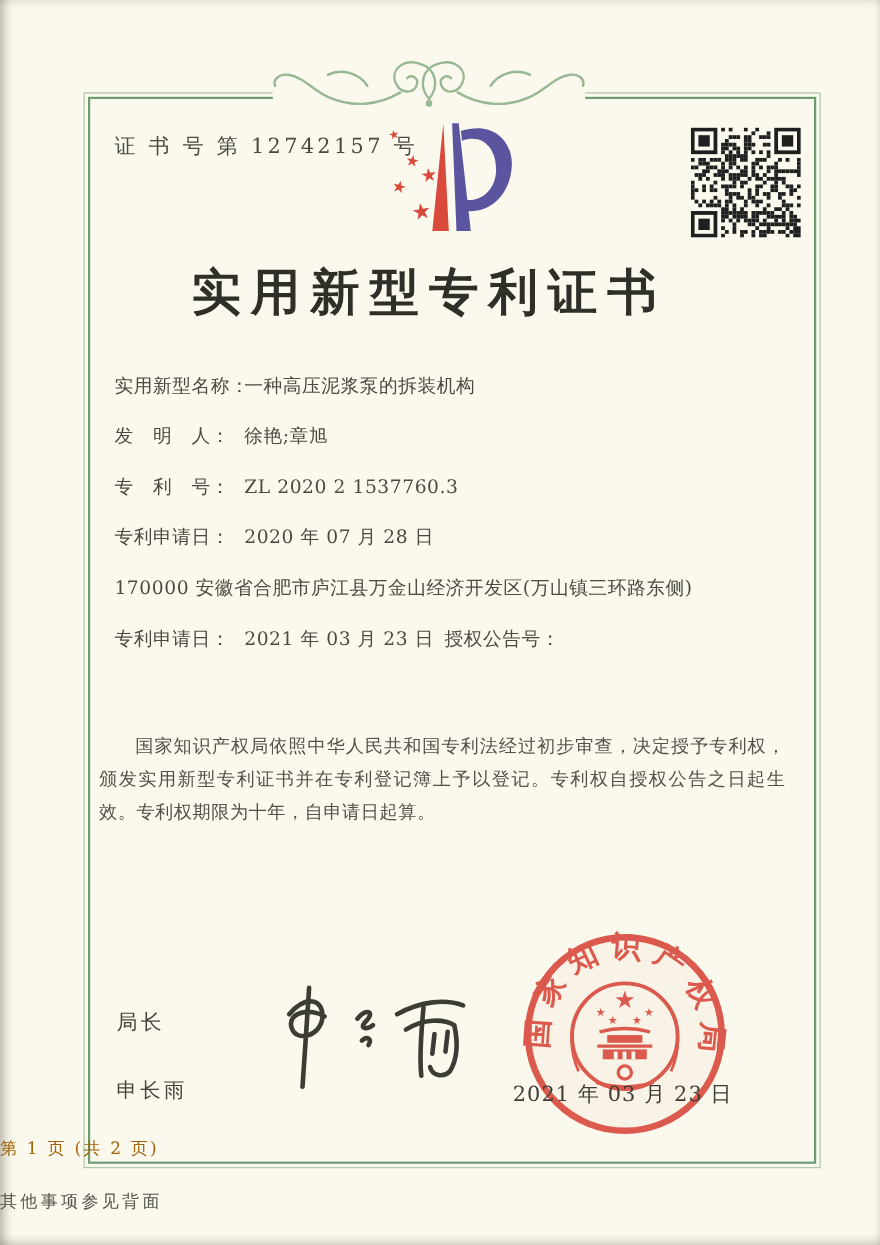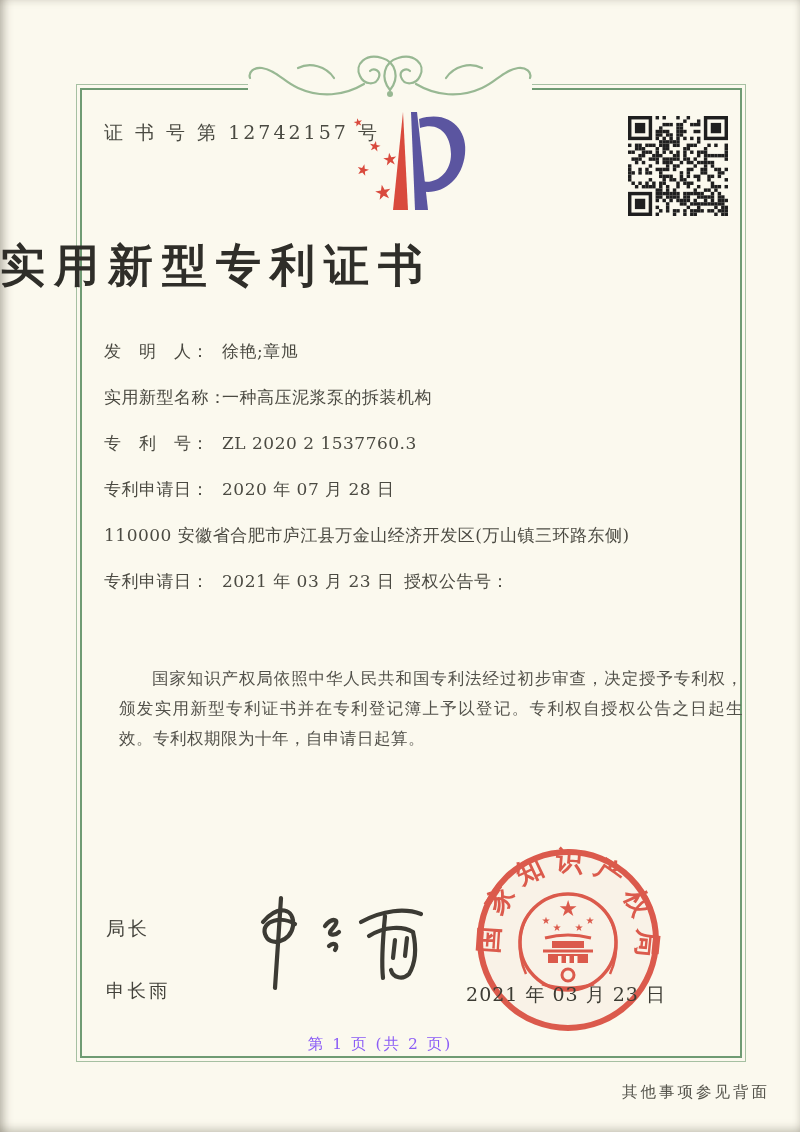--- a/index.html
+++ b/index.html
@@ -12,39 +12,39 @@
                inset -7px 0 7px -6px rgba(110,105,90,.22),
                inset 0 -10px 9px -7px rgba(110,105,90,.35),
                inset 0 8px 7px -6px rgba(110,105,90,.18);
   }
   .frame{position:absolute;left:76px;top:84px;right:54px;bottom:70px;border:1px solid #a6c0a2;}
   .frame::after{content:'';position:absolute;inset:3px;border:2px solid #6f9b73;}
   .ornament{position:absolute;left:220px;top:26px;width:340px;height:92px;z-index:3;}
   .cert-no{position:absolute;left:104px;top:120px;font-size:19px;letter-spacing:3px;color:#4a4a42;z-index:2;}
   .logo{position:absolute;left:332px;top:106px;width:145px;height:130px;z-index:2;}
   .qr{position:absolute;left:628px;top:116px;width:100px;height:100px;z-index:2;}
-  .title{position:absolute;left:0;right:20px;top:236px;text-align:left;font-size:45px;font-weight:bold;
+  .title{position:absolute;left:0;right:20px;top:236px;text-align:center;font-size:45px;font-weight:bold;
          letter-spacing:9px;color:#2f2e29;z-index:2;margin:0;}
   .fields{position:absolute;left:104px;top:338px;width:614px;font-size:17px;color:#4b4a42;z-index:2;}
   .row{display:flex;margin-bottom:19px;line-height:27px;}
   .lbl{width:118px;flex:none;white-space:nowrap;letter-spacing:.5px;}
   .val{flex:1;letter-spacing:.5px;}
   .val-fixed{flex:none;width:182px;letter-spacing:.5px;}
   .paras{position:absolute;left:90px;top:664px;width:624px;font-size:16.5px;line-height:30px;
-         color:#52514a;text-align:justify;z-index:2;margin-left:29px;}
+         color:#52514a;text-align:justify;z-index:2;}
   .paras p{margin:0;text-indent:2em;letter-spacing:.5px;}
   .sig-title{position:absolute;left:106px;top:916px;font-size:19px;letter-spacing:3px;color:#44433c;z-index:2;}
   .sig-name{position:absolute;left:106px;top:950px;font-size:18.5px;letter-spacing:3px;color:#44433c;z-index:2;margin-top:28px;}
   .sig-scrawl{position:absolute;left:228px;top:892px;width:210px;height:100px;z-index:2;}
   .seal{position:absolute;left:472px;top:844px;width:192px;height:192px;z-index:2;}
   .seal-date{position:absolute;left:466px;top:982px;width:200px;text-align:center;
              font-size:19px;color:#3d3c34;letter-spacing:1px;z-index:4;}
-  .page-info{position:absolute;left:0;right:40px;top:1034px;text-align:center;font-size:15.5px;
-             color:#8b5cf6;letter-spacing:2px;z-index:2;}
-  .back-note{position:absolute;left:0;right:30px;top:1082px;text-align:right;font-size:15.5px;
+  .page-info{position:absolute;left:0;right:40px;top:1034px;text-align:left;font-size:15.5px;
+             color:#a16207;letter-spacing:2px;z-index:2;}
+  .back-note{position:absolute;left:0;right:30px;top:1082px;text-align:left;font-size:15.5px;
              color:#55544c;letter-spacing:3px;z-index:2;}
 </style>
 </head>
 <body>
 
 <div class="page">
 
   <svg class="ornament" viewBox="0 0 340 92">
     <rect x="28" y="52" width="284" height="26" fill="#fbf9ee"></rect>
     <g stroke="#98b893" stroke-width="2.2" fill="none" stroke-linecap="round">
@@ -402,37 +402,37 @@
         <rect x="25" y="28" width="1" height="1"></rect>
         <rect x="27" y="28" width="1" height="1"></rect>
         <rect x="28" y="28" width="1" height="1"></rect>
       </g>
   </svg>
 
   <h1 class="title">实用新型专利证书</h1>
 
   <div class="fields">
     <div class="row">
+      <span class="lbl">实用新型名称：</span>
+      <span class="val">一种高压泥浆泵的拆装机构</span>
+    </div>
+    <div class="row">
       <span class="lbl">发　明　人：</span>
       <span class="val">徐艳;章旭</span>
     </div>
     <div class="row">
-      <span class="lbl">实用新型名称：</span>
-      <span class="val">一种高压泥浆泵的拆装机构</span>
-    </div>
-    <div class="row">
       <span class="lbl">专　利　号：</span>
       <span class="val">ZL 2020 2 1537760.3</span>
     </div>
     <div class="row">
       <span class="lbl">专利申请日：</span>
       <span class="val">2020 年 07 月 28 日</span>
     </div>
     <div class="row">
-      <span class="val">110000 安徽省合肥市庐江县万金山经济开发区(万山镇三环路东侧)</span>
+      <span class="val">170000 安徽省合肥市庐江县万金山经济开发区(万山镇三环路东侧)</span>
     </div>
     <div class="row">
       <span class="lbl">专利申请日：</span>
       <span class="val-fixed">2021 年 03 月 23 日</span>
       <span class="lbl">授权公告号：</span>
     </div>
   </div>
 
   <div class="paras">
     <p>国家知识产权局依照中华人民共和国专利法经过初步审查，决定授予专利权，颁发实用新型专利证书并在专利登记簿上予以登记。专利权自授权公告之日起生效。专利权期限为十年，自申请日起算。</p>

